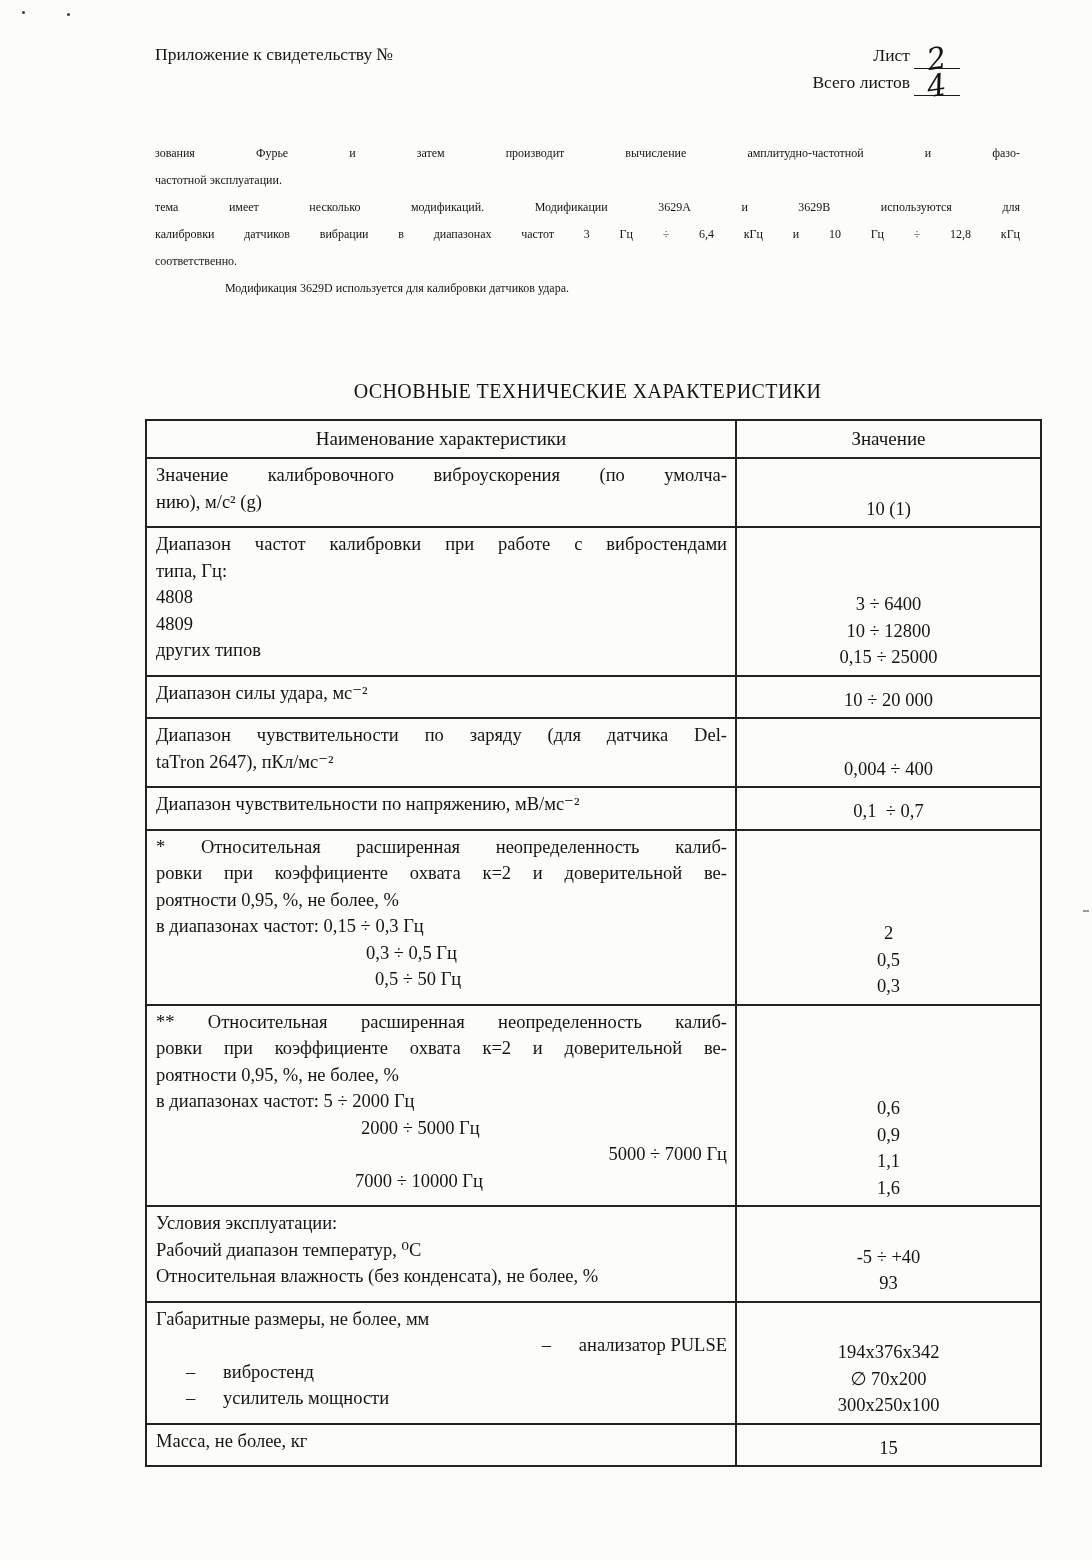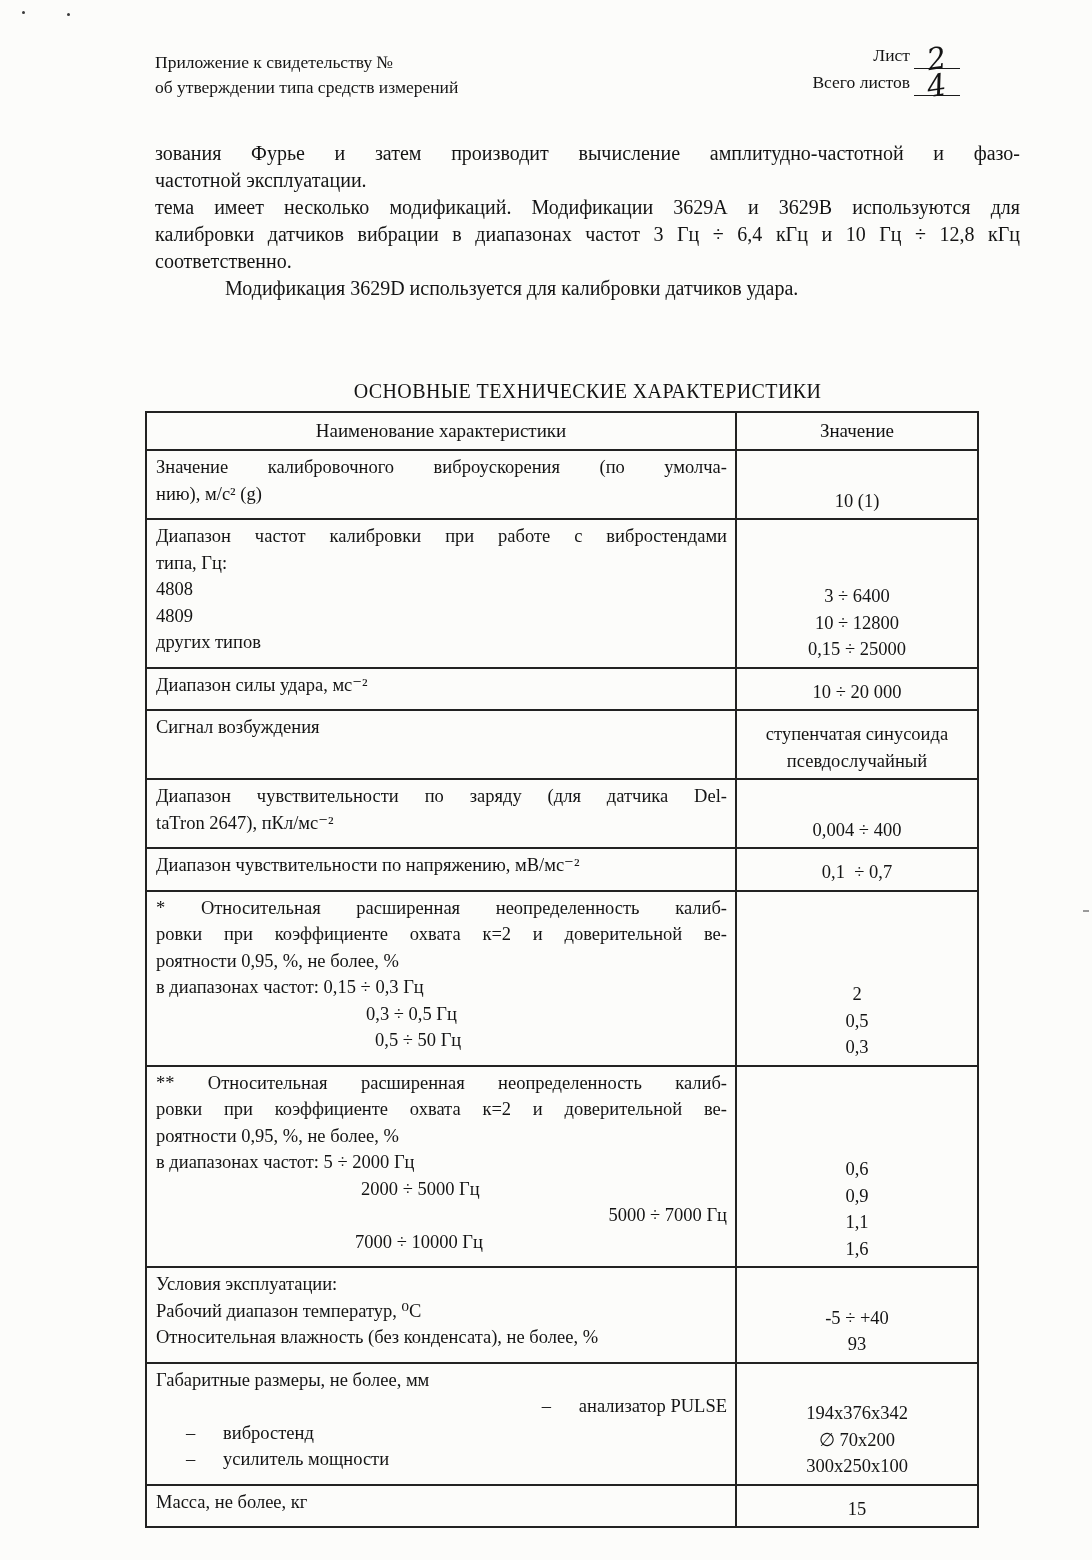--- a/index.html
+++ b/index.html
@@ -10,47 +10,47 @@
     background:#fcfcfa; color:#141414;
     font-family:"Liberation Serif","DejaVu Serif",serif;
     overflow:hidden;
   }
   
   .dot { position:absolute; background:#3a3a3a; border-radius:50%; }
   .edge-tick { position:absolute; background:#9a9a9a; }
 
   
   .hdr { position:absolute; top:42px; left:155px; width:865px; display:flex; justify-content:space-between; }
-  .hdr-left { font-size:17.5px; line-height:25px;margin-top:8px; }
+  .hdr-left { font-size:17.5px; line-height:25px; }
   .hdr-right { font-size:17.5px; line-height:27px; text-align:right; padding-right:60px; }
   .blank {
     display:inline-block; min-width:46px; height:22px;
     border-bottom:1.6px solid #1a1a1a; text-align:center; vertical-align:bottom;
     margin-left:4px;
   }
   .hand {
     display:inline-block; position:relative; top:2px;
     font-family:"DejaVu Serif",serif; font-style:italic;
     font-size:30px; line-height:20px; transform:rotate(-9deg);
   }
 
   
   .content { position:absolute; top:140px; left:155px; width:865px; }
-  .pline { font-size:20px; line-height:27px; }
+  .pline { font-size:12px; line-height:27px; }
   .pline.just { text-align:justify; text-align-last:justify; }
   .pindent { text-indent:70px; }
 
   .section-title {
     margin-top:78px; text-align:center; font-size:20px; letter-spacing:0.4px;
   }
 
   
   table.specs {
     border-collapse:collapse; table-layout:fixed;
-    width:834px; margin-left:-10px; margin-top:8px;
+    width:897px; margin-left:-10px; margin-top:16px;
     font-size:18.5px;
   }
   table.specs th, table.specs td { border:2px solid #222; vertical-align:top; }
   table.specs th {
     font-weight:normal; font-size:19px; padding:5px 8px; line-height:26px; text-align:center;
   }
   .td-name  { width:590px; padding:3px 8px 4px 9px; }
   .td-value { text-align:center; padding:10px 6px 4px; }
   .tline { line-height:26.5px; white-space:pre; }
   .tline.just { white-space:normal; text-align:justify; text-align-last:justify; }
@@ -60,21 +60,20 @@
 
 <div class="page">
 
   <span class="dot" style="left:22px; top:11px; width:3px; height:3px;"></span>
   <span class="dot" style="left:67px; top:13px; width:3px; height:3px;"></span>
   <span class="edge-tick" style="left:1083px; top:910px; width:6px; height:2px;"></span>
 
   <div class="hdr">
     <div class="hdr-left">
       <div>Приложение к свидетельству №</div>
-      <div>об утверждении типа средств измерений</div>
     </div>
     <div class="hdr-right">
       <div>
         <span>Лист</span><span class="blank"><span class="hand">2</span></span>
       </div>
       <div>
         <span>Всего листов</span><span class="blank"><span class="hand">4</span></span>
       </div>
     </div>
   </div>
@@ -134,30 +133,20 @@
           <tr>
             <td class="td-name">
               <div class="tline">Диапазон силы удара, мс⁻²</div>
             </td>
             <td class="td-value">
               <div class="tline">10 ÷ 20 000</div>
             </td>
           </tr>
           <tr>
             <td class="td-name">
-              <div class="tline">Сигнал возбуждения</div>
-              <div class="tline">&nbsp;</div>
-            </td>
-            <td class="td-value">
-              <div class="tline">ступенчатая синусоида</div>
-              <div class="tline">псевдослучайный</div>
-            </td>
-          </tr>
-          <tr>
-            <td class="td-name">
               <div class="tline just">Диапазон чувствительности по заряду (для датчика Del-</div>
               <div class="tline">taTron 2647), пКл/мс⁻²</div>
             </td>
             <td class="td-value">
               <div class="tline">&nbsp;</div>
               <div class="tline">0,004 ÷ 400</div>
             </td>
           </tr>
           <tr>
             <td class="td-name">

